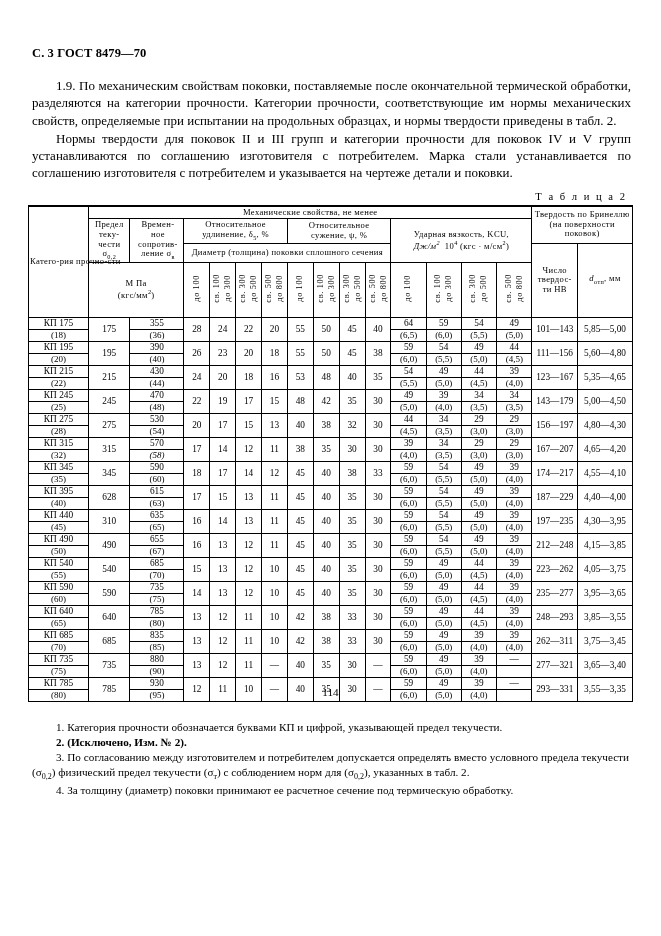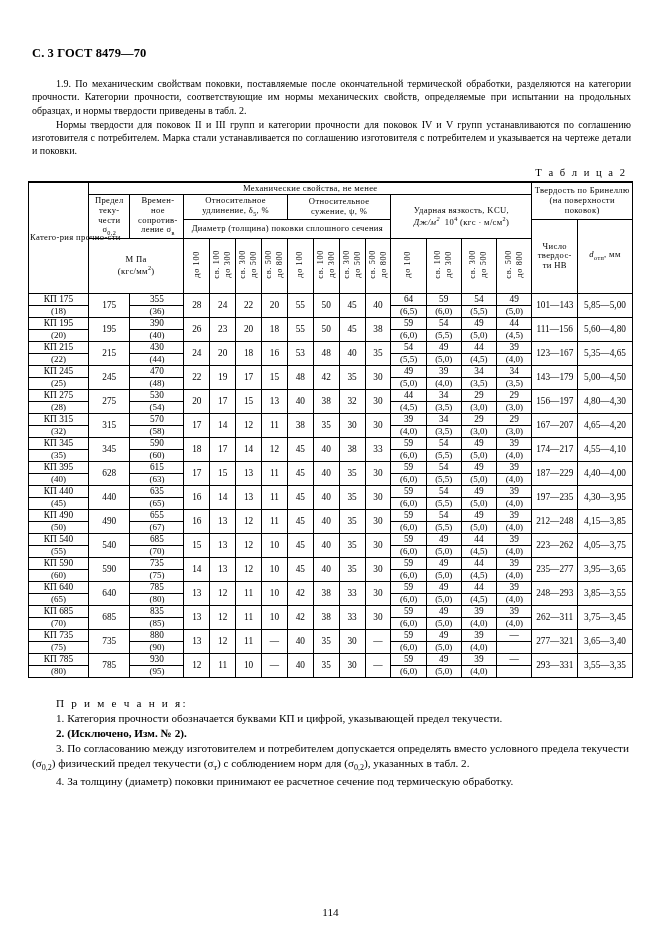--- a/index.html
+++ b/index.html
@@ -10,33 +10,33 @@
   body {
     width: 661px;
     height: 936px;
     font-family: "Liberation Serif", "DejaVu Serif", serif;
     color: #000;
     position: relative;
     overflow: hidden;
   }
   .page {
     width: 661px;
-    height: 936px;
+    height: 716px;
     box-sizing: border-box;
     padding: 46px 28px 10px 28px;
     position: relative;
   }
   .page-header {
     font-weight: bold;
     font-size: 12.5px;
     letter-spacing: 0.1px;
     margin: 0 0 16px 4px;
   }
   .para {
-    font-size: 10px;
+    font-size: 13px;
     line-height: 1.33;
     text-align: justify;
     margin: 0 0 0 0;
     text-indent: 24px;
     padding: 0 2px 0 4px;
   }
   .para.tight { margin-top: 1px; }
   .table-caption {
     text-align: right;
     font-size: 10.6px;
@@ -329,21 +329,21 @@
           <td class="data " rowspan="2">30</td>
           <td class="data ">39</td>
           <td class="data ">34</td>
           <td class="data ">29</td>
           <td class="data ">29</td>
           <td class="data " rowspan="2">167—207</td>
           <td class="data " rowspan="2">4,65—4,20</td>
         </tr>
         <tr>
           <td class="data r2 cat-cell" style="border-top: none;">(32)</td>
-          <td class="data r2 " style="border-top: none;">(58)</td>
+          <td class="data r2 " style="border-top: none; font-style: italic;">(58)</td>
           <td class="data r2 " style="border-top: none;">(4,0)</td>
           <td class="data r2 " style="border-top: none;">(3,5)</td>
           <td class="data r2 " style="border-top: none;">(3,0)</td>
           <td class="data r2 " style="border-top: none;">(3,0)</td>
         </tr>
         <tr>
           <td class="data cat-cell">КП 345</td>
           <td class="data " rowspan="2">345</td>
           <td class="data ">590</td>
           <td class="data " rowspan="2">18</td>
@@ -391,21 +391,21 @@
         <tr>
           <td class="data r2 cat-cell" style="border-top: none;">(40)</td>
           <td class="data r2 " style="border-top: none;">(63)</td>
           <td class="data r2 " style="border-top: none;">(6,0)</td>
           <td class="data r2 " style="border-top: none;">(5,5)</td>
           <td class="data r2 " style="border-top: none;">(5,0)</td>
           <td class="data r2 " style="border-top: none;">(4,0)</td>
         </tr>
         <tr>
           <td class="data cat-cell">КП 440</td>
-          <td class="data " rowspan="2">440</td>
+          <td class="data " rowspan="2">310</td>
           <td class="data ">635</td>
           <td class="data " rowspan="2">16</td>
           <td class="data " rowspan="2">14</td>
           <td class="data " rowspan="2">13</td>
           <td class="data " rowspan="2">11</td>
           <td class="data " rowspan="2">45</td>
           <td class="data " rowspan="2">40</td>
           <td class="data " rowspan="2">35</td>
           <td class="data " rowspan="2">30</td>
           <td class="data ">59</td>
@@ -609,21 +609,20 @@
           <td class="data r2 " style="border-top: none; border-bottom: 1.6px solid rgb(0, 0, 0);">(95)</td>
           <td class="data r2 " style="border-top: none; border-bottom: 1.6px solid rgb(0, 0, 0);">(6,0)</td>
           <td class="data r2 " style="border-top: none; border-bottom: 1.6px solid rgb(0, 0, 0);">(5,0)</td>
           <td class="data r2 " style="border-top: none; border-bottom: 1.6px solid rgb(0, 0, 0);">(4,0)</td>
           <td class="data r2 " style="border-top: none; border-bottom: 1.6px solid rgb(0, 0, 0);"></td>
         </tr>
       </tbody>
   </table>
 
   <div class="notes">
-    <div class="nh">П р и м е ч а н и я:</div>
     <p>1. Категория прочности обозначается буквами КП и цифрой, указывающей предел текучести.</p>
     <p><b>2. (Исключено, Изм. № 2).</b></p>
     <p>3. По согласованию между изготовителем и потребителем допускается определять вместо условного предела текучести (σ<span class="sub">0,2</span>) физический предел текучести (σ<span class="sub">т</span>) с соблюдением норм для (σ<span class="sub">0,2</span>), указанных в табл. 2.</p>
     <p>4. За толщину (диаметр) поковки принимают ее расчетное сечение под термическую обработку.</p>
   </div>
 
   <div class="folio">114</div>
 </div>
 
 </body></html>

